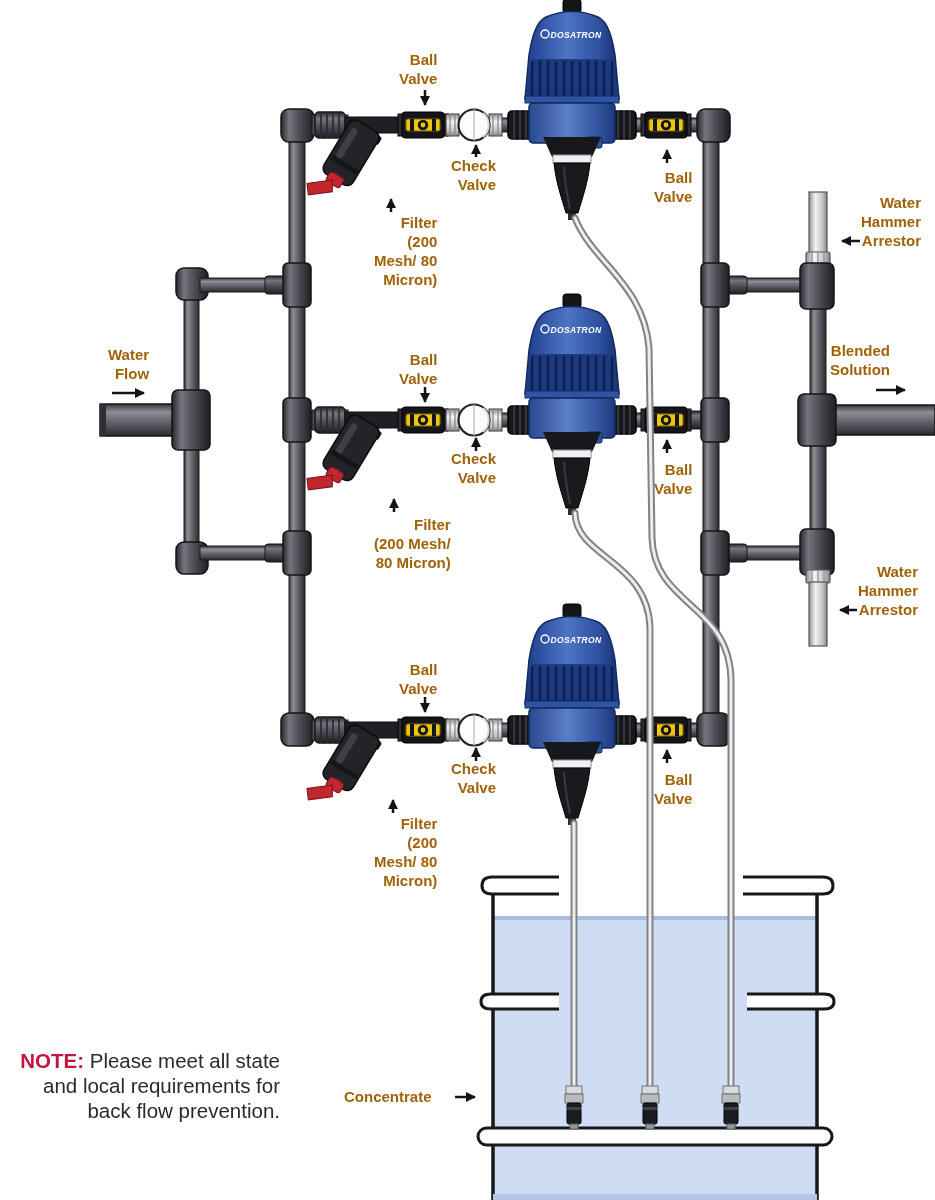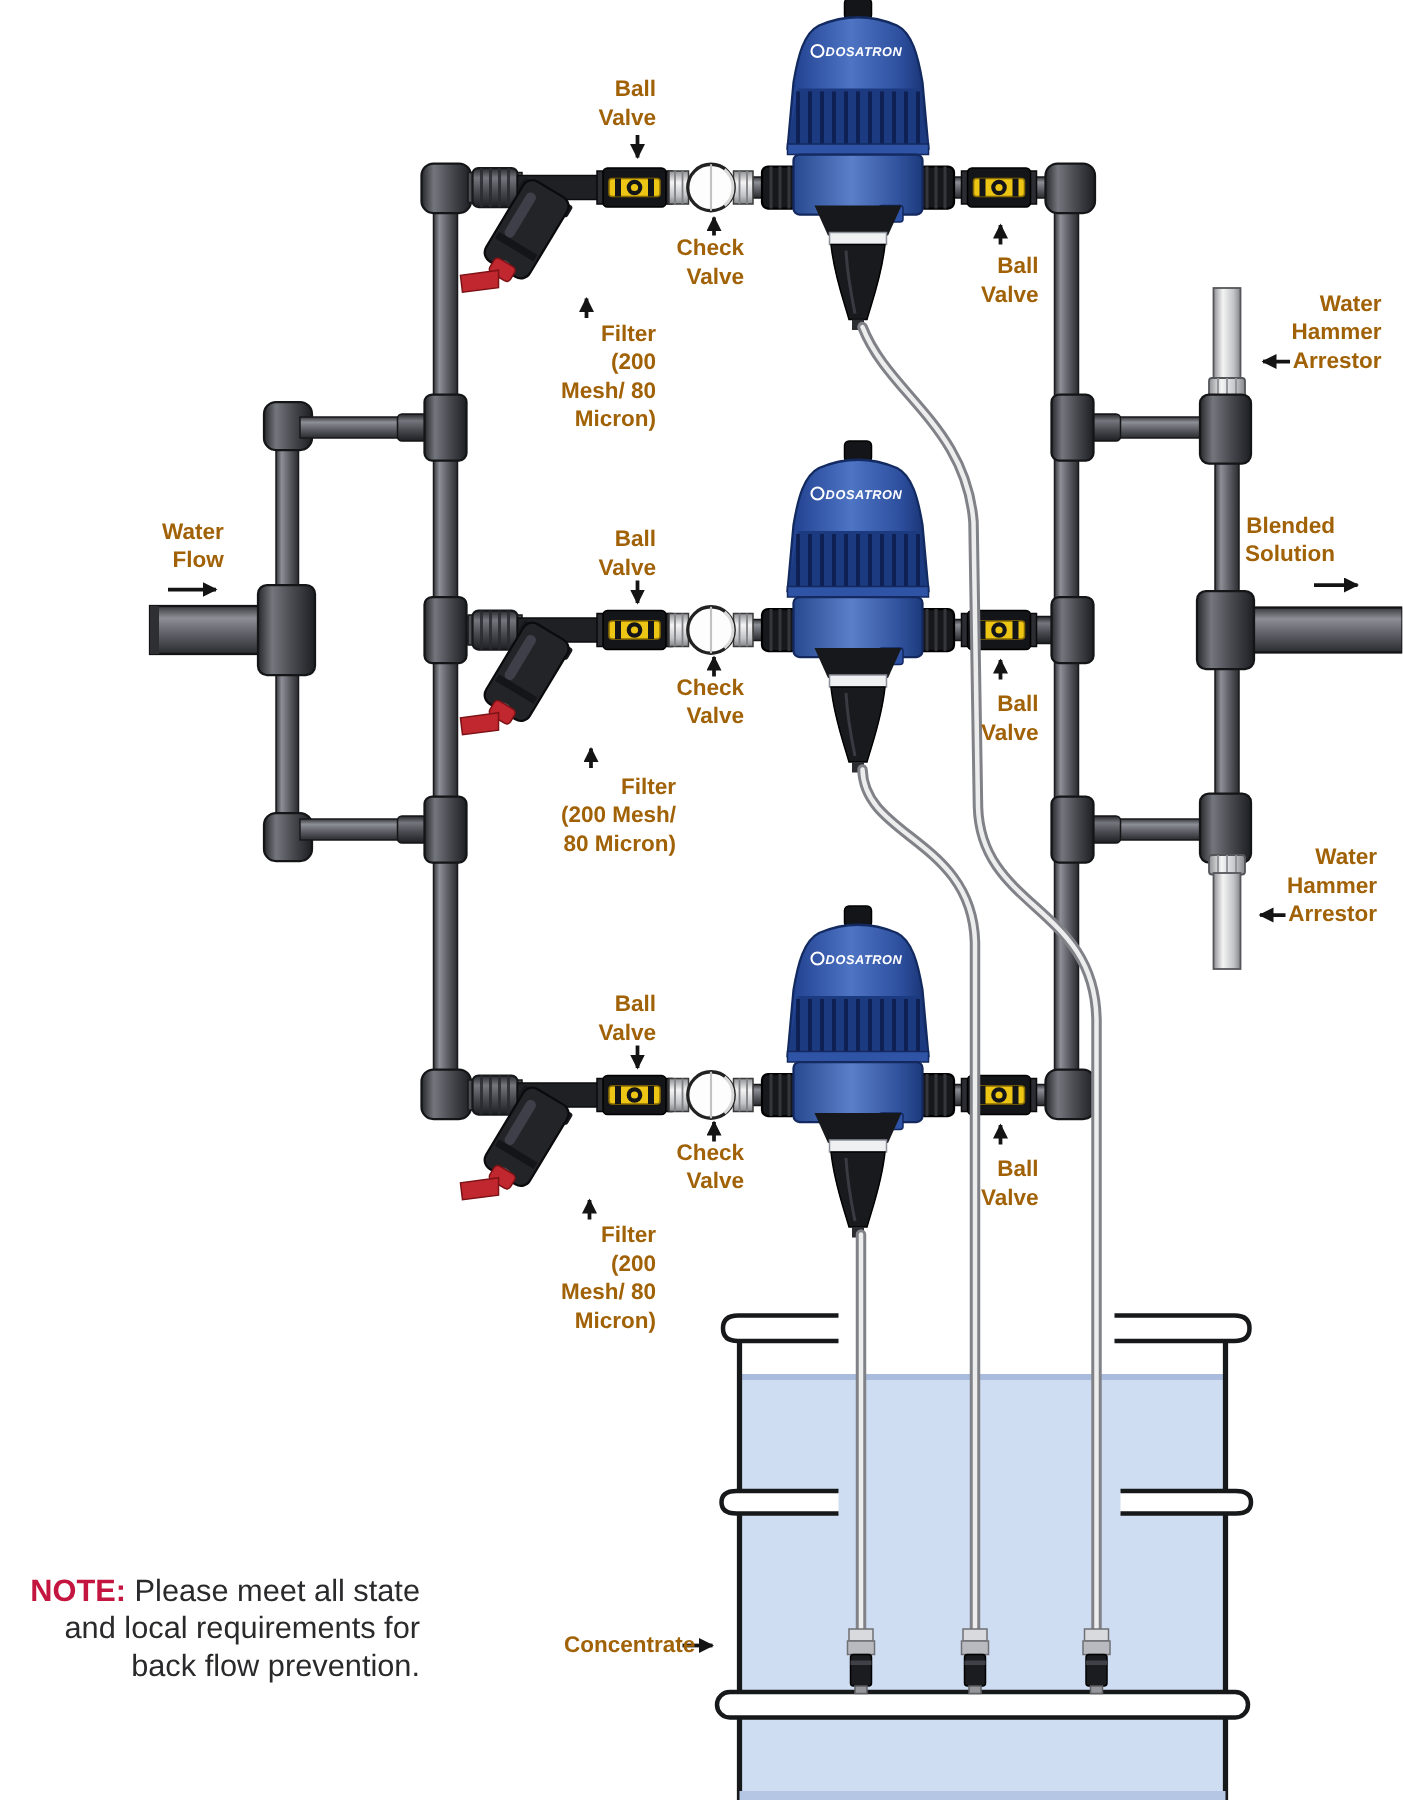--- a/index.html
+++ b/index.html
@@ -289,18 +289,18 @@
   <div class="lbl" style="left:399px;top:660px">Ball
 Valve</div>
   <div class="lbl" style="left:451px;top:759px">Check
 Valve</div>
   <div class="lbl" style="left:654px;top:770px">Ball
 Valve</div>
   <div class="lbl" style="left:374px;top:814px">Filter
 (200
 Mesh/ 80
 Micron)</div>
-  <div class="lbl" style="left:376px;top:1087px">Concentrate</div>
+  <div class="lbl" style="left:344px;top:1087px">Concentrate</div>
 
   <div class="note"><span class="red">NOTE:</span> <span>Please meet all state
 and local requirements for
 back flow prevention.</span></div>
 </div>
 
 </body></html>

